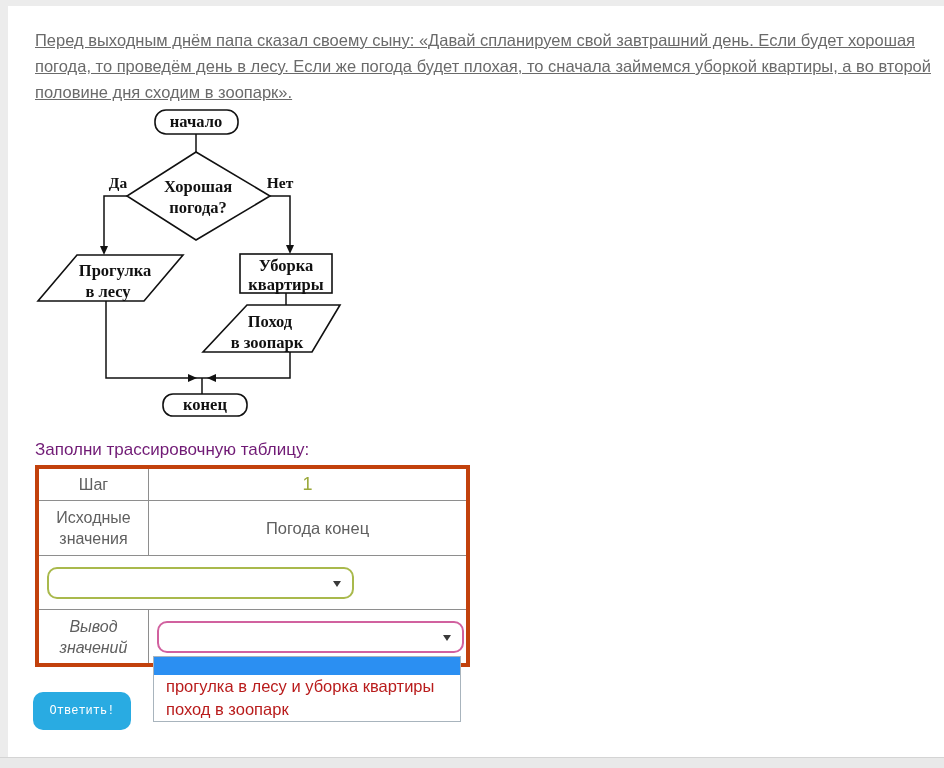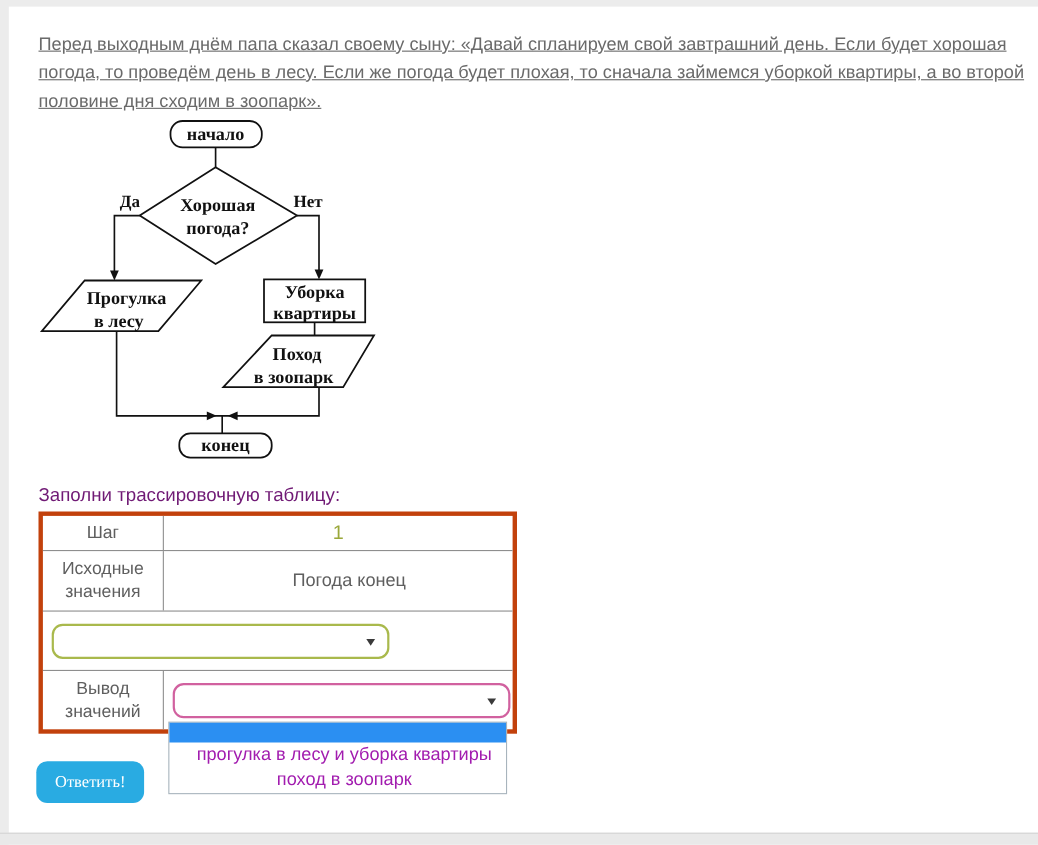--- a/index.html
+++ b/index.html
@@ -32,21 +32,21 @@
     color:#701a75; font-size:17px;
   }
 
   .trace-table {
     position:absolute; left:35px; top:465px; width:435px;
     border:4px solid #c2410c; background:#ffffff;
   }
   .t-row { display:flex; border-bottom:1px solid #8e8e8e; }
   .t-row:last-child { border-bottom:none; }
   .t-row-1 { height:32px; } .t-row-2 { height:55px;gap:20px; }
-  .t-row-3 { height:54px; } .t-row-4 { height:53px; }
+  .t-row-3 { height:54px; } .t-row-4 { height:53px;font-style:italic; }
   .t-label {
     width:110px; border-right:1px solid #8e8e8e;
     display:flex; align-items:center; justify-content:center;
     text-align:center; color:#5f5f5f; font-size:16px; line-height:21px;
     padding:2px 4px;
   }
   .t-value {
     flex:1; display:flex; align-items:center; justify-content:center;
     color:#5f5f5f; font-size:16.5px; position:relative;
   }
@@ -65,30 +65,29 @@
     border-left:4.5px solid transparent; border-right:4.5px solid transparent;
     border-top:6px solid #3a3a3a;
   }
 
   .options-list {
     position:absolute; left:153px; top:656px; width:308px;
     background:#ffffff; border:1px solid #a8b4bd; z-index:10;
   }
   .option-item {
     height:23px; line-height:23px; padding-left:12px;
-    color:#a21caf; font-size:16.5px; white-space:nowrap; overflow:hidden;
+    color:#b91c1c; font-size:16.5px; white-space:nowrap; overflow:hidden;
     cursor:pointer;
-    text-align:center;
   }
   .option-item.highlighted { height:18px; background:#2b8ff2; padding-left:0; }
 
   .answer-button {
     position:absolute; left:33px; top:692px; width:98px; height:38px;
     background:#29abe2; border:none; border-radius:10px;
-    color:#ffffff; font-size:15px; font-family:Liberation Serif, serif;
+    color:#ffffff; font-size:12px; font-family:Liberation Mono, monospace;
     display:flex; align-items:center; justify-content:center;
     cursor:pointer; z-index:5;
   }
 </style>
 </head>
 <body>
 
 <div class="strip strip-left"></div>
 <div class="strip strip-top"></div>
 

